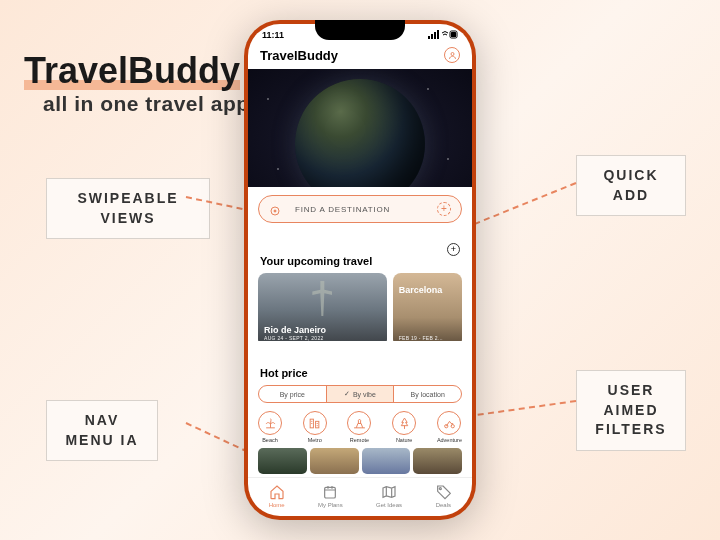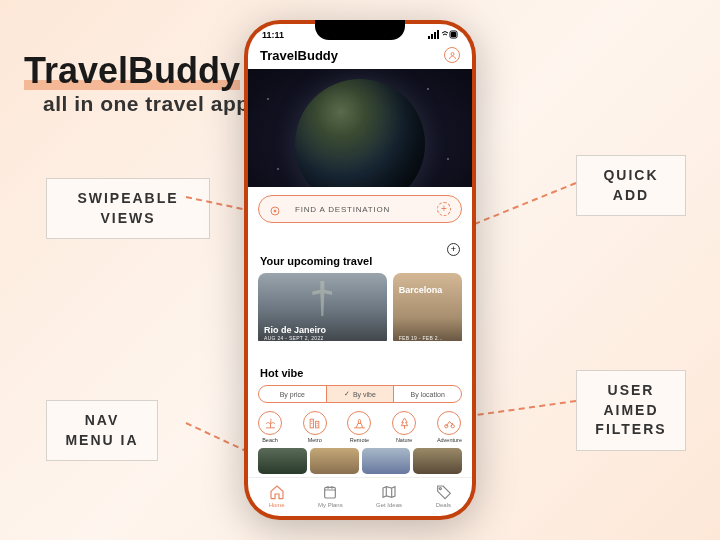--- a/index.html
+++ b/index.html
@@ -354,21 +354,21 @@
         <div class="card-name">Rio de Janeiro</div>
         <div class="card-date">AUG 24 - SEPT 2, 2022</div>
       </div>
       <div class="card card-sm">
         <div class="card-name">Barcelona</div>
         <div class="card-date">FEB 19 - FEB 2…</div>
       </div>
     </div>
 
     <div class="sec-hdr">
-      <span class="sec-title">Hot vibe</span>
+      <span class="sec-title">Hot price</span>
     </div>
 
     <div class="filters">
       <div class="filter">By price</div>
       <div class="filter active">
           <span class="check">✓</span>
           <span>By vibe</span>
         </div>
       <div class="filter">By location</div>
     </div>

